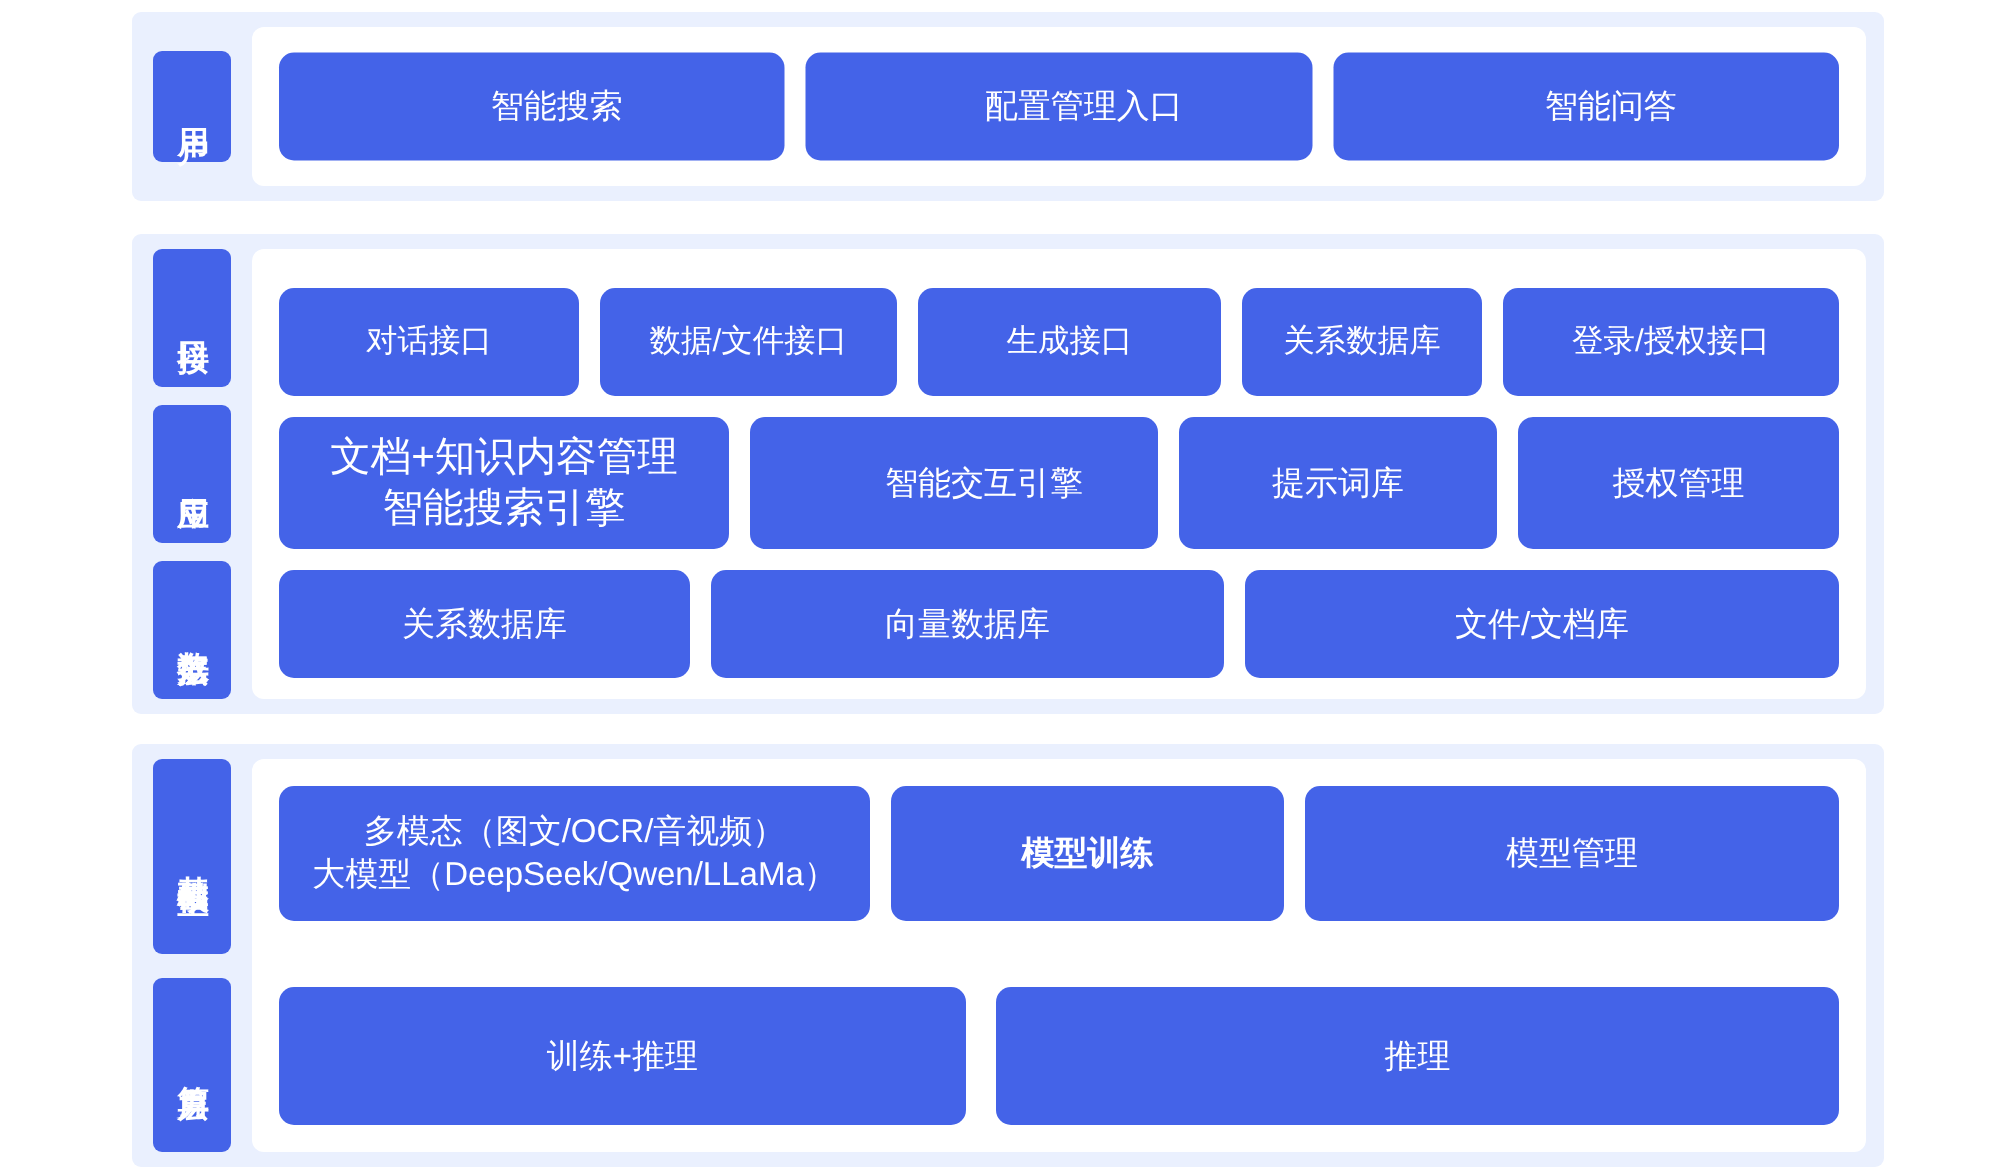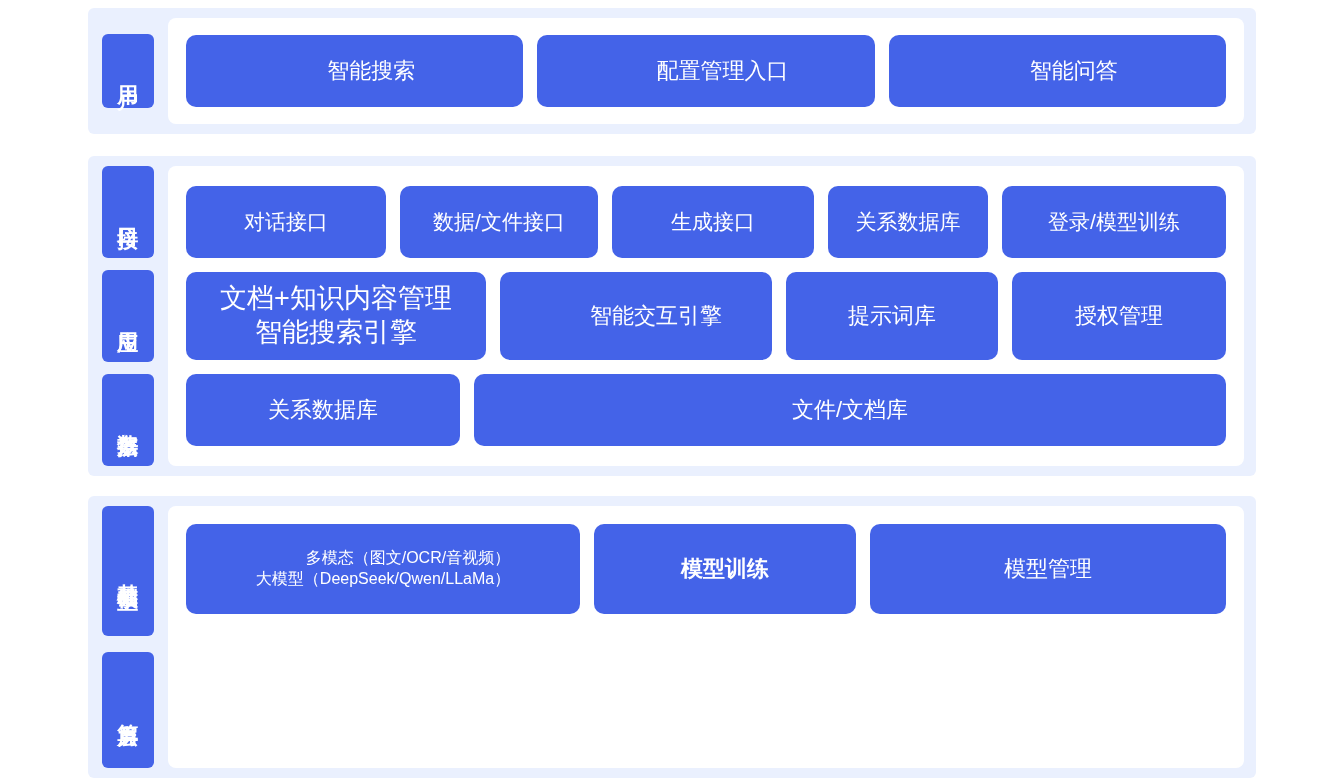--- a/index.html
+++ b/index.html
@@ -115,21 +115,21 @@
   #band-mid .label-col {
     padding: 10px 0 10px 14px;
     gap: 10px;
     justify-content: space-between;
   }
   #band-mid .vlabel { height: 92px; }
   #band-mid .panel {
     margin: 10px 12px 10px 14px;
     padding: 14px 18px;
     gap: 14px;
-    justify-content: center;
+    justify-content: flex-end;
   }
   #band-mid .row { height: 72px; }
   #band-mid .row-api .card { font-size: 21px; }
   #band-mid .row-api .c1 { flex: 0 0 200px; }
   #band-mid .row-api .c2 { flex: 0 0 202px; }
   #band-mid .row-api .c3 { flex: 0 0 198px; }
   #band-mid .row-api .c4 { flex: 0 0 160px; }
   #band-mid .row-api .c5 { flex: 1 1 auto; }
 
   #band-mid .row-app { height: 88px; }
@@ -156,21 +156,21 @@
   }
   #band-base .vlabel.tall { height: 130px; }
   #band-base .vlabel.short { height: 116px; }
   #band-base .panel {
     margin: 10px 12px 10px 14px;
     padding: 18px;
     gap: 20px;
     justify-content: space-between;
   }
   #band-base .row-models { height: 90px; }
-  #band-base .row-models .c1 { flex: 0 0 394px; font-size: 16px; line-height: 1.3; text-align: right; }
+  #band-base .row-models .c1 { flex: 0 0 394px; font-size: 22px; line-height: 1.3; }
   #band-base .row-models .c2 { flex: 0 0 262px; font-weight: bold; }
   #band-base .row-models .c3 { flex: 1 1 auto; }
 
   #band-base .row-compute { height: 92px; gap: 20px; }
   #band-base .row-compute .c1 { flex: 0 0 458px; }
   #band-base .row-compute .c2 { flex: 1 1 auto; }
 </style>
 </head>
 <body>
 
@@ -203,33 +203,34 @@
         <span>数据层</span>
       </div>
     </div>
     <div class="panel">
 
       <div class="row row-api">
         <div class="card c1">对话接口</div>
         <div class="card c3">数据/文件接口</div>
         <div class="card c2">生成接口</div>
         <div class="card c4">关系数据库</div>
-        <div class="card c5">登录/模型训练</div>
+        <div class="card c5">登录/授权接口</div>
       </div>
 
       <div class="row row-app">
         <div class="card c1">文档+知识内容管理
 智能搜索引擎</div>
         <div class="card c2">智能交互引擎</div>
         <div class="card c3">提示词库</div>
         <div class="card c4">授权管理</div>
       </div>
 
       <div class="row row-data">
         <div class="card c1">关系数据库</div>
+        <div class="card c2">向量数据库</div>
         <div class="card c3">文件/文档库</div>
       </div>
 
     </div>
   </div>
 
   <div class="band" id="band-base">
     <div class="label-col">
       <div class="vlabel tall">
         <span>基础模型</span>
@@ -240,17 +241,21 @@
     </div>
     <div class="panel">
 
       <div class="row row-models">
         <div class="card c1">多模态（图文/OCR/音视频）
 大模型（DeepSeek/Qwen/LLaMa）</div>
         <div class="card c2">模型训练</div>
         <div class="card c3">模型管理</div>
       </div>
 
+      <div class="row row-compute">
+        <div class="card c1">训练+推理</div>
+        <div class="card c2">推理</div>
+      </div>
 
     </div>
   </div>
 
 </div>
 
 </body></html>

